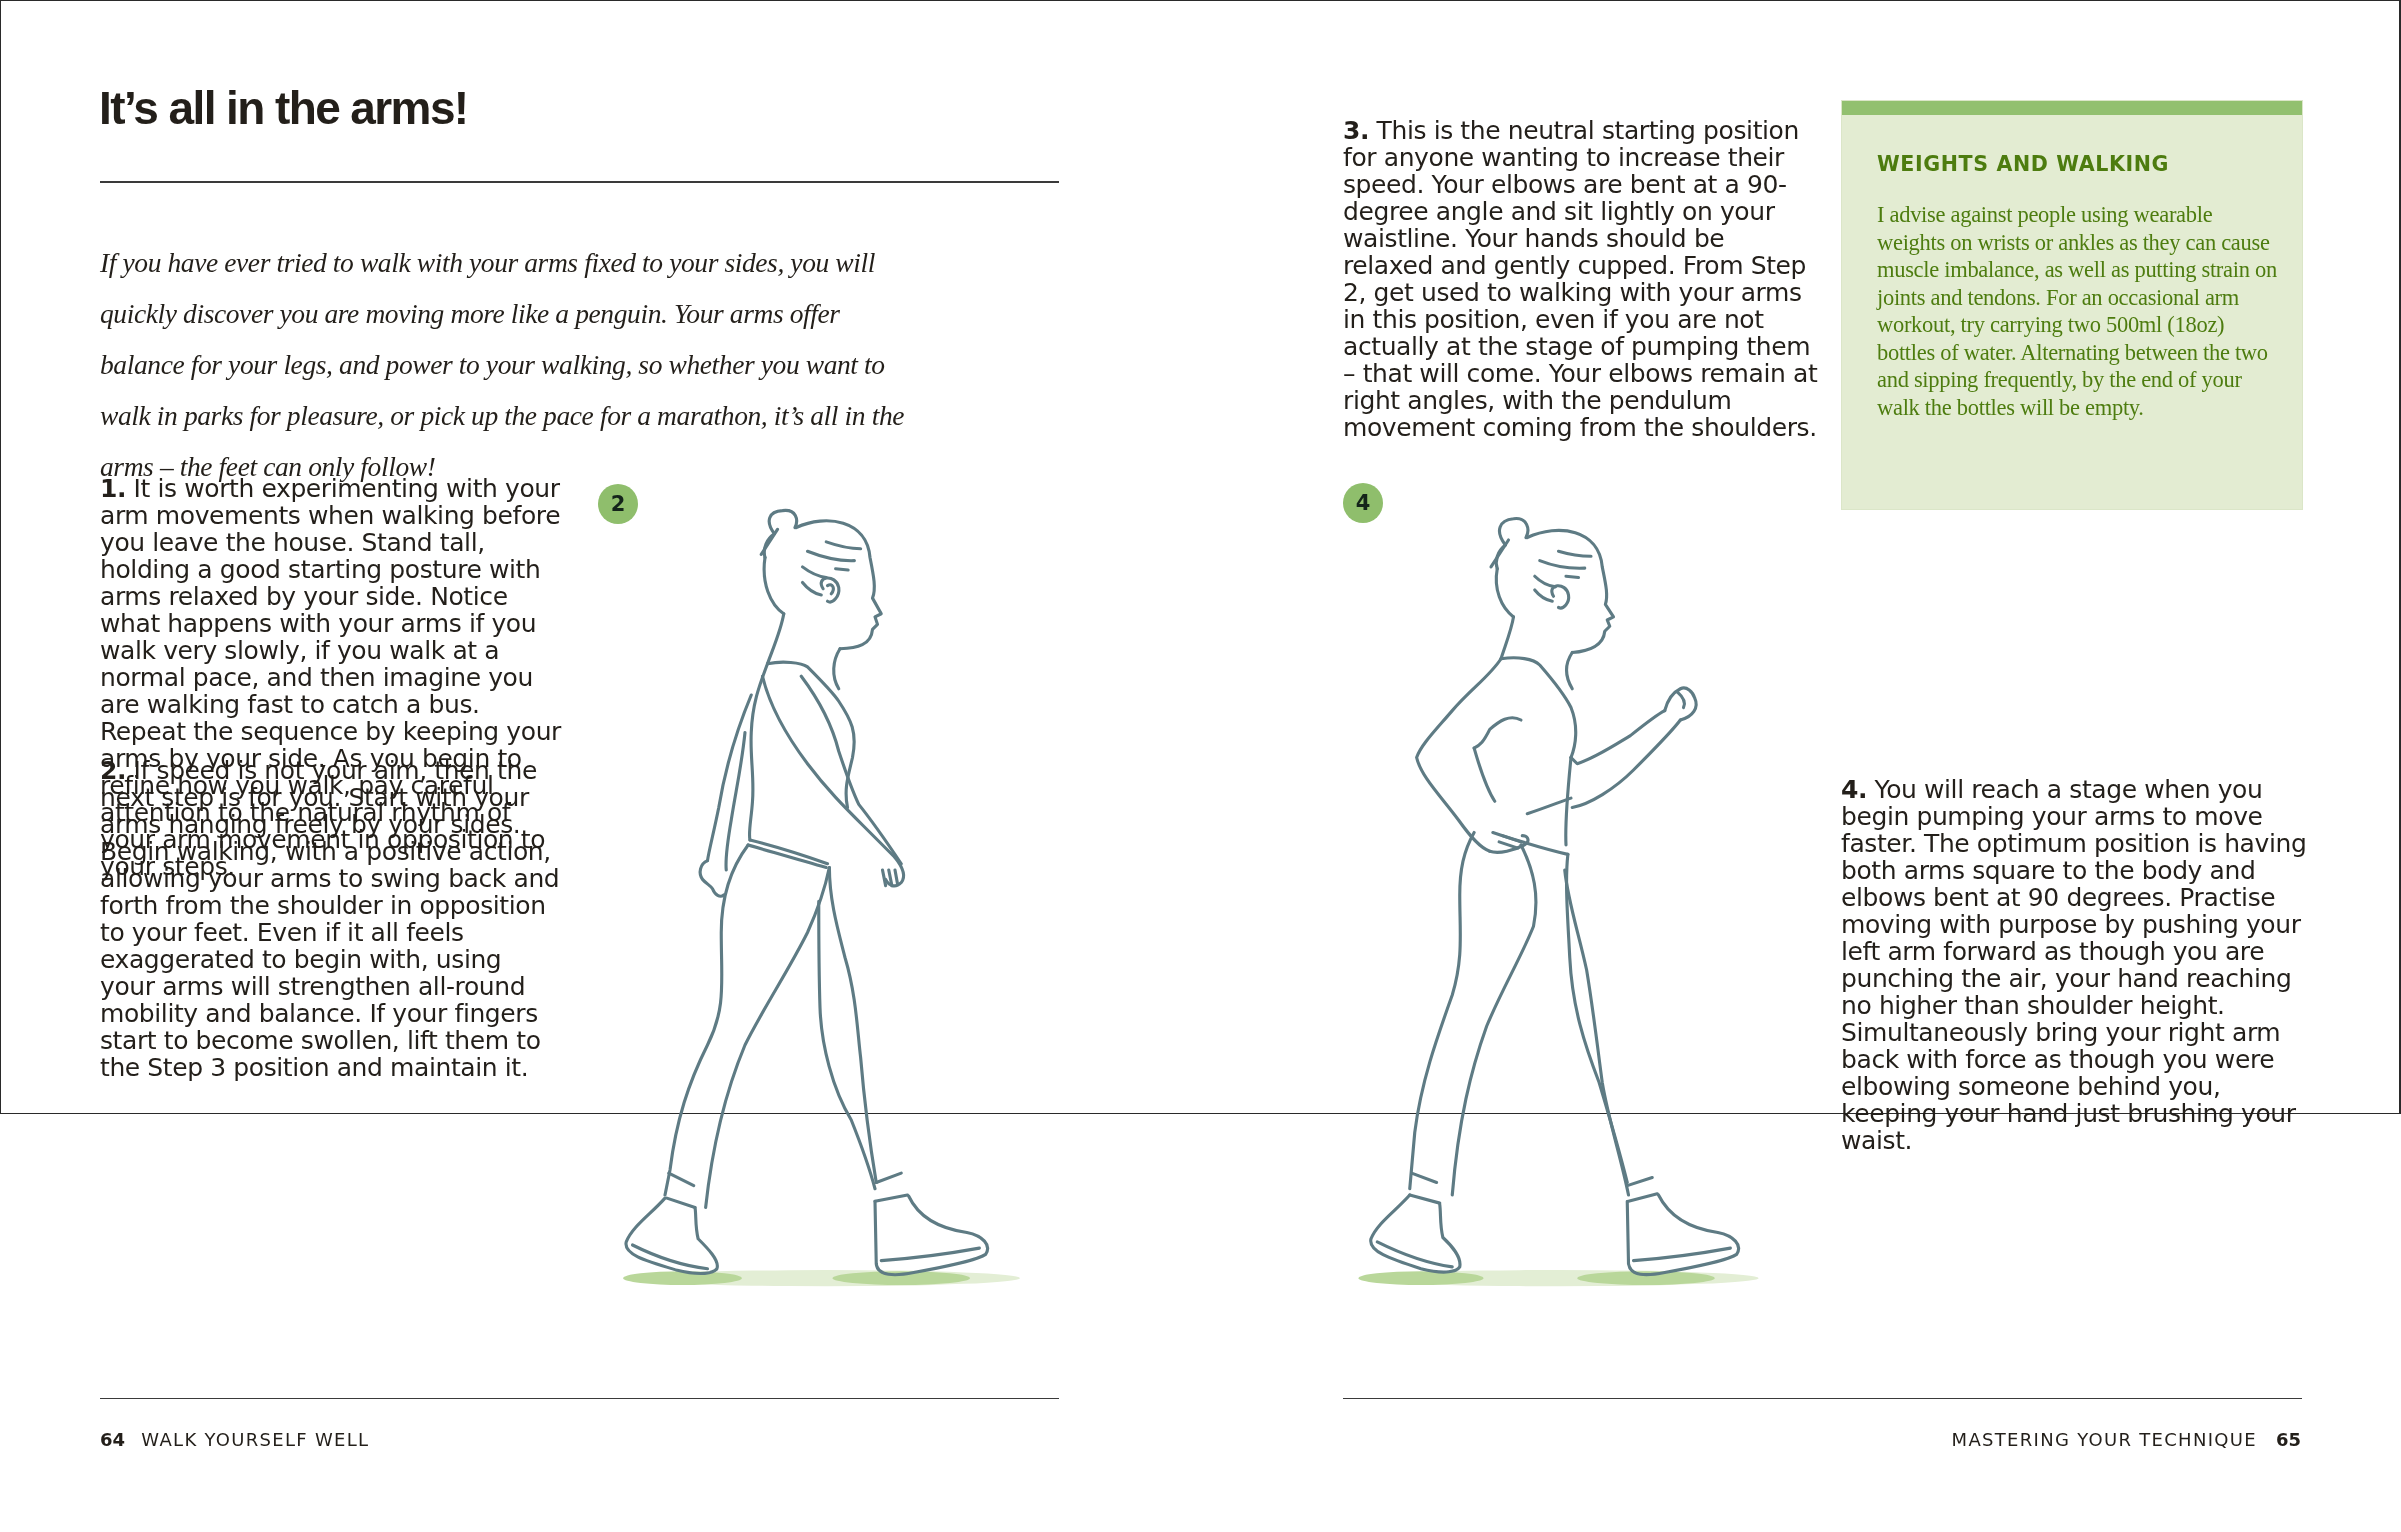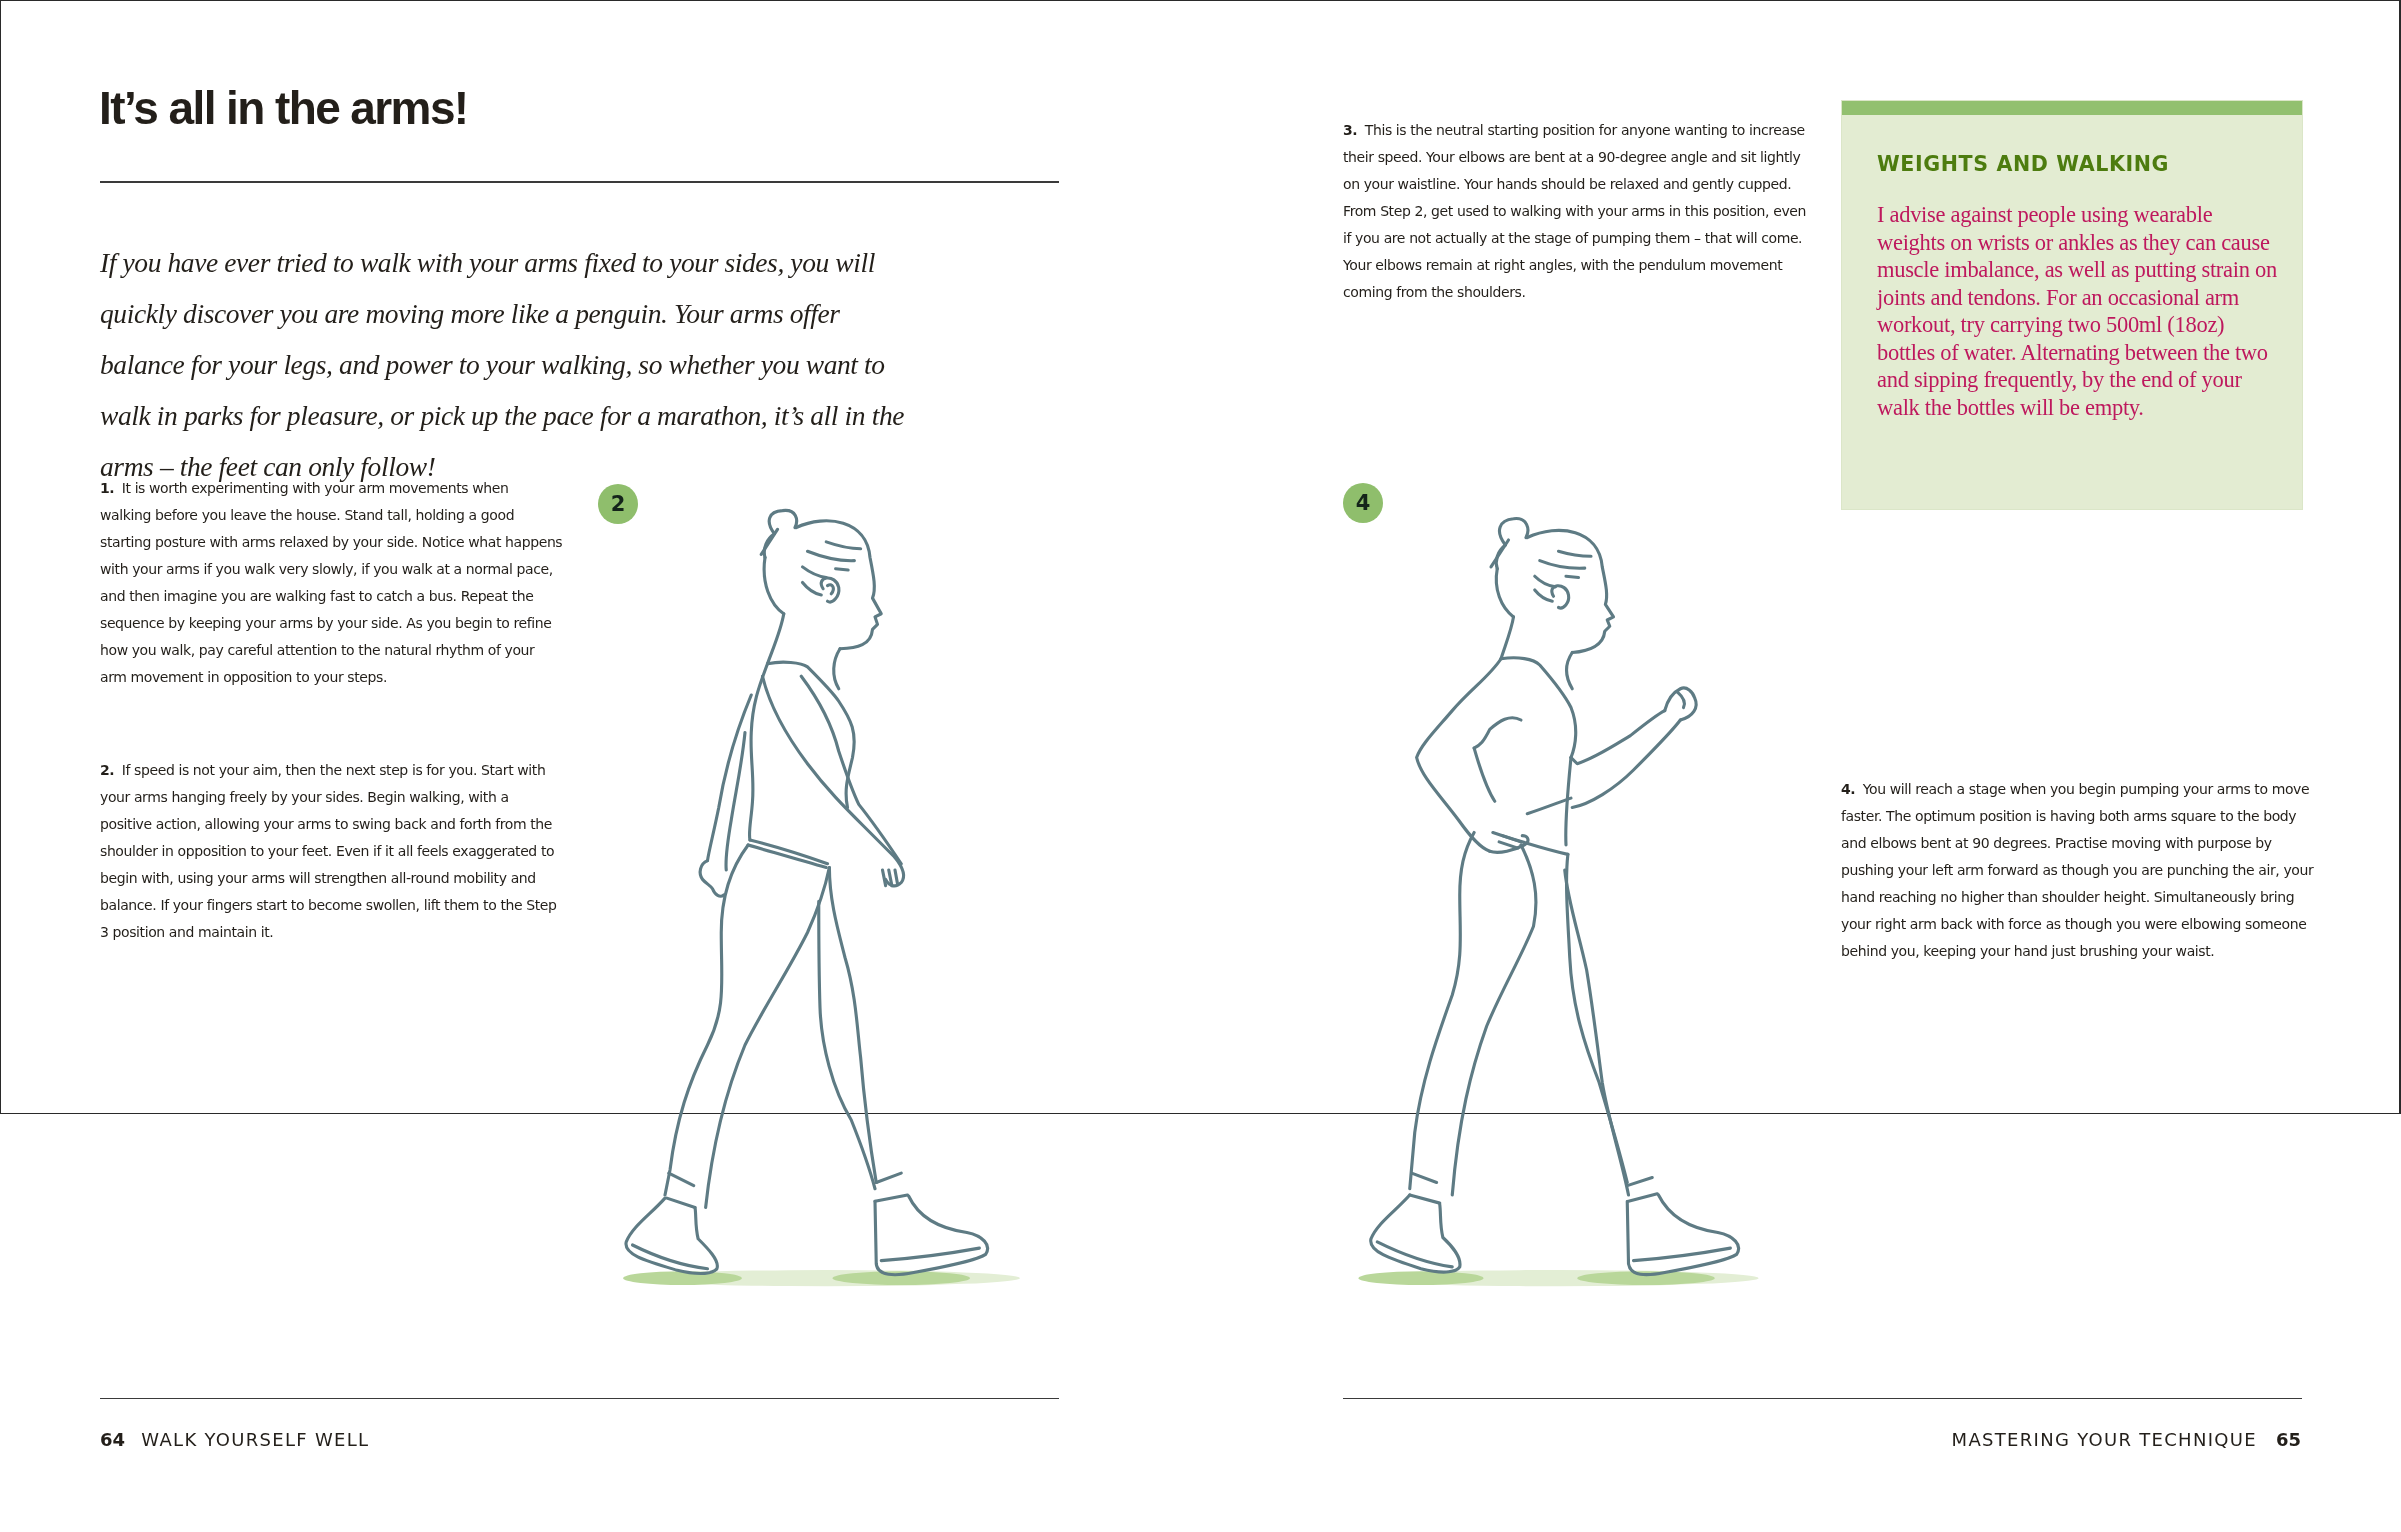--- a/index.html
+++ b/index.html
@@ -15,42 +15,42 @@
     font-family: "Liberation Sans", sans-serif; font-weight: 700;
     font-size: 46px; letter-spacing: -1.6px; color: #231f1a; white-space: nowrap;
   }
   .rule { background: #3a3a3a; height: 1.9px; }
   .intro {
     left: 99px; top: 236px; width: 825px;
     font-family: "Liberation Serif", serif; font-style: italic;
     font-size: 27.5px; line-height: 51px; color: #231f1a; letter-spacing: -0.4px;
   }
   .body-text {
-    font-family: "DejaVu Sans", sans-serif; font-size: 14px; line-height: 27px;
+    font-family: "DejaVu Sans", sans-serif; font-size: 25px; line-height: 27px;
     color: #231f1a; letter-spacing: -0.4px;
   }
   .body-text .num { font-weight: 700; margin-right: 7.5px; }
   .step1 { left: 99px; top: 474px; width: 463px; }
   .step2 { left: 99px; top: 756px; width: 463px; }
   .step3 { left: 1342px; top: 116px; width: 475px; }
   .step4 { left: 1840px; top: 775px; width: 475px; }
   .sidebox {
     left: 1840px; top: 99px; width: 462px; height: 410px;
     background: #e3ecd2; border: 0.6px solid #dbe6c8; box-sizing: border-box;
   }
   .sidebox-bar { position: absolute; left: 0; top: 0; width: 100%; height: 13.8px; background: #92c06f; }
   .sidebox-title {
     position: absolute; left: 35px; top: 51px;
     font-family: "DejaVu Sans", sans-serif; font-weight: 700; font-size: 20.6px;
     letter-spacing: 0.6px; color: #4d7c0f; white-space: nowrap;
   }
   .sidebox-body {
     position: absolute; left: 35px; top: 100px; width: 400px;
     font-family: "Liberation Serif", serif; font-size: 22.5px; line-height: 27.5px;
-    color: #be185d; letter-spacing: -0.3px;
+    color: #4d7c0f; letter-spacing: -0.3px;
   }
   .badge {
     width: 40px; height: 40px; border-radius: 50%; background: #8fbe6c;
     color: #14241a; font-family: "DejaVu Sans", sans-serif; font-weight: 700;
     font-size: 21px; line-height: 40px; text-align: center;
   }
   .badge2 { left: 597px; top: 483px; }
   .badge4 { left: 1342px; top: 482px; }
   .figure { }
   .fig2 { left: 619px; top: 494px; width: 400px; height: 800px; }

